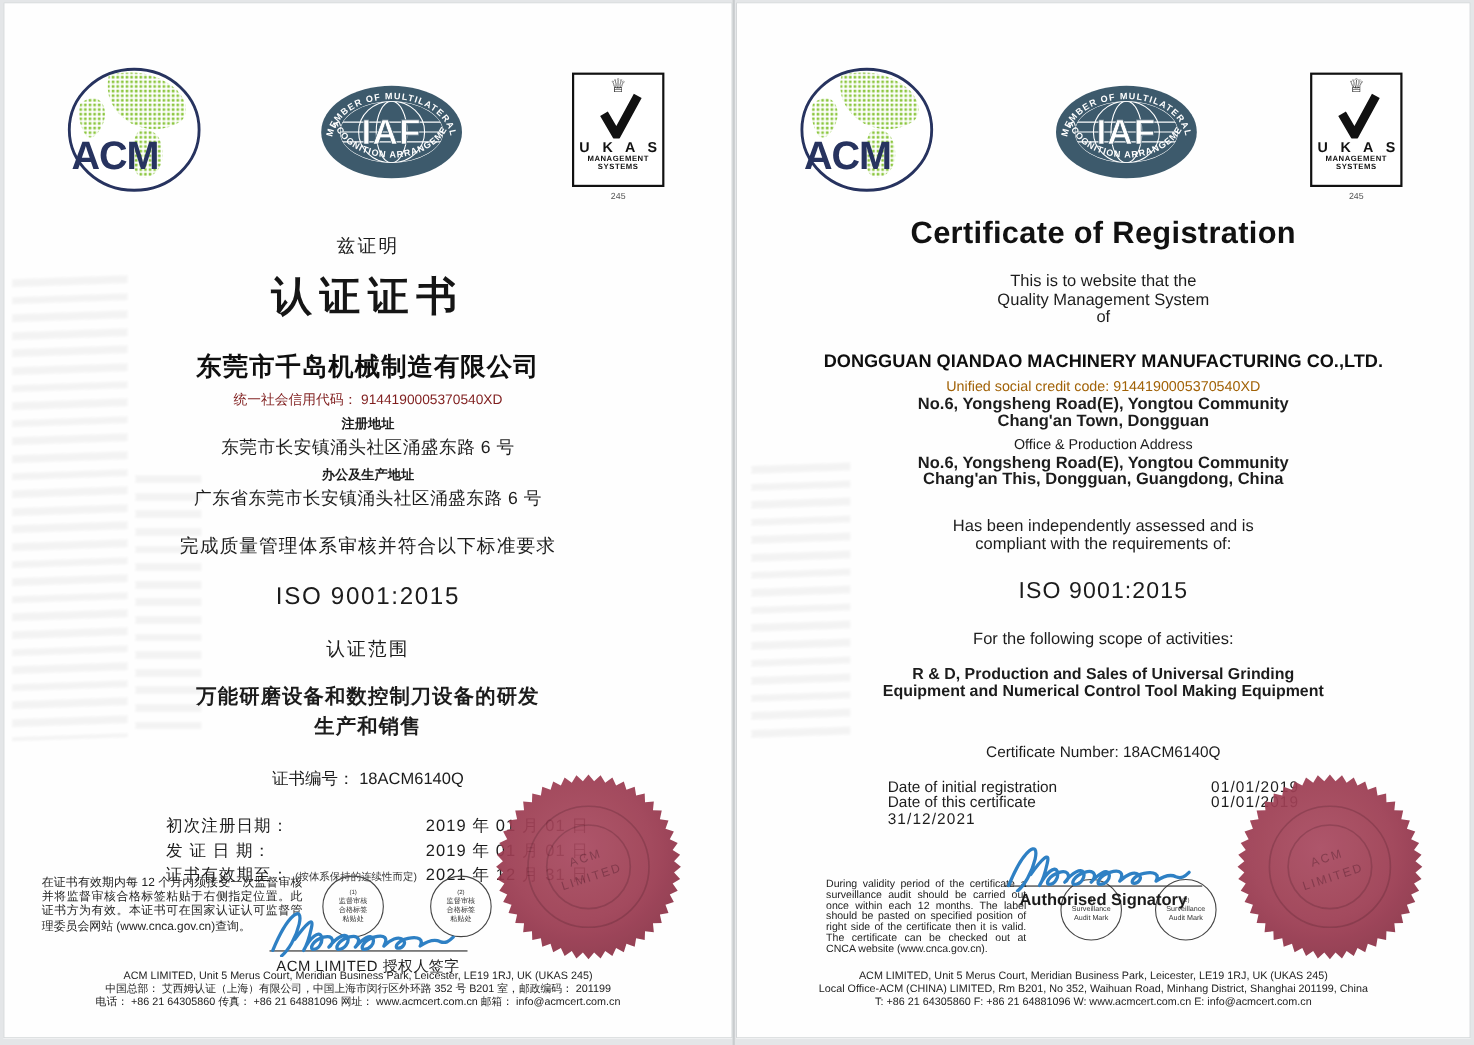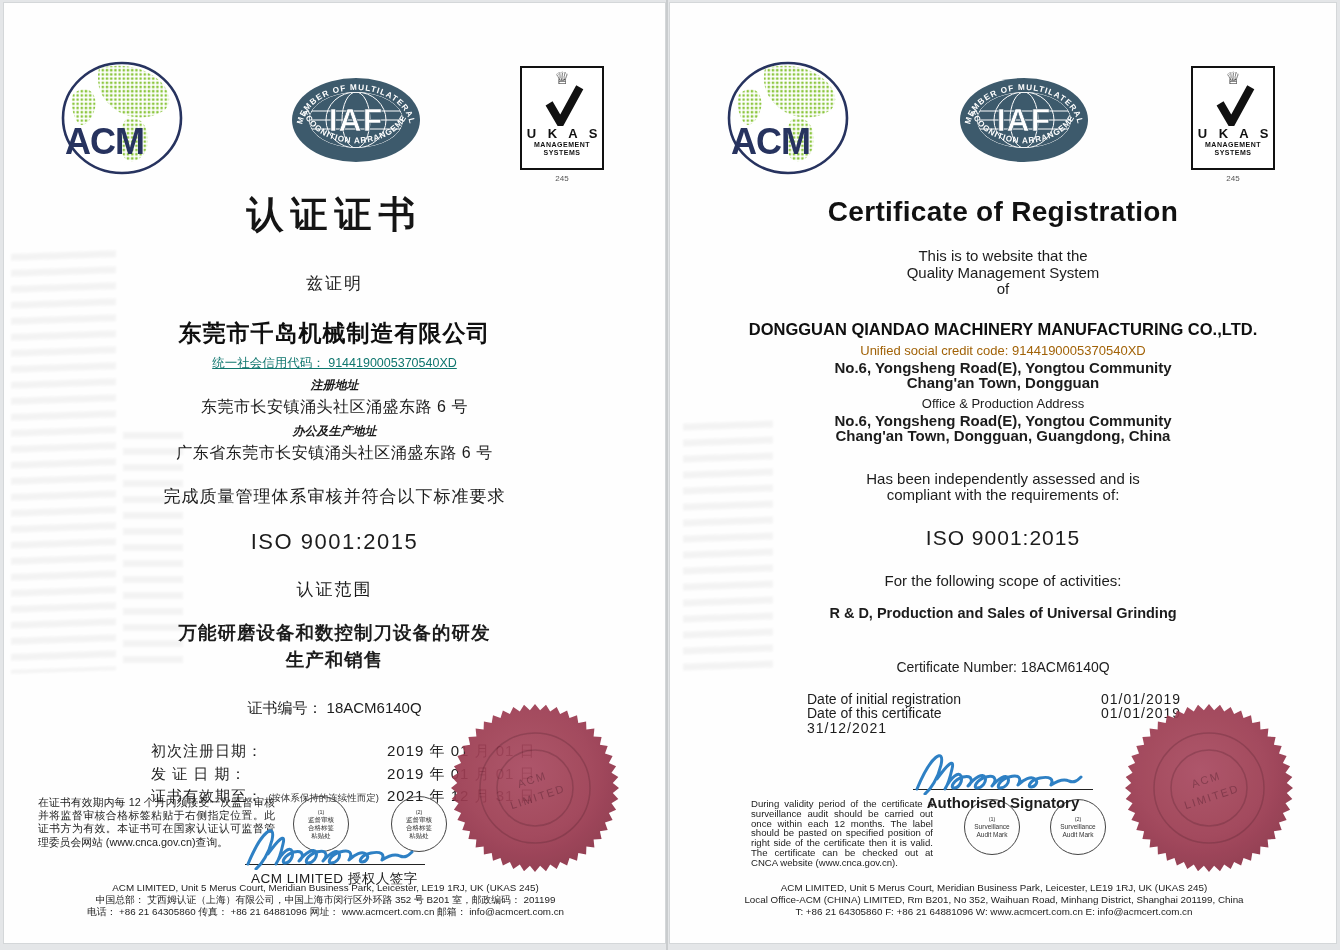--- a/index.html
+++ b/index.html
@@ -33,23 +33,23 @@
   .ukas-num{font-size:8px;color:#555;margin-top:4px;}
 
   
   .center{text-align:center;}
   .cn-title{font-size:37px;font-weight:600;letter-spacing:7px;margin-top:10px;color:#151515;}
   .en-title{font-size:28px;font-weight:bold;margin-top:16px;letter-spacing:.3px;color:#111;}
   .certify{font-size:17px;margin-top:32px;letter-spacing:2px;}
   .en-certify{font-size:15px;line-height:16.5px;margin-top:20px;}
   .company-cn{font-size:23px;font-weight:bold;letter-spacing:1px;margin-top:23px;color:#0f0f0f;}
   .company-en{font-size:16.5px;font-weight:bold;margin-top:22px;color:#0f0f0f;}
-  .credit-cn{font-size:12.5px;margin-top:6px;color:#0f766e;text-decoration:underline;}
+  .credit-cn{font-size:12.5px;margin-top:6px;color:#7f1d1d;}
   .credit-en{font-size:13px;margin-top:4px;color:#a16207;}
-  .addr-label-cn{font-size:12px;font-weight:bold;margin-top:5px;font-style:italic;}
+  .addr-label-cn{font-size:12px;font-weight:bold;margin-top:5px;}
   .addr-cn{font-size:16px;margin-top:3px;letter-spacing:.5px;}
   .addr-label-en{font-size:13px;margin-top:5px;}
   .addr-en{font-size:15px;font-weight:bold;line-height:15.5px;margin-top:2px;}
   .compliance-cn{font-size:17px;margin-top:21px;letter-spacing:1px;}
   .compliance-en{font-size:15px;line-height:16px;margin-top:27px;}
   .iso{font-size:22px;margin-top:21px;letter-spacing:1.5px;}
   .iso-en{font-size:21px;margin-top:23px;letter-spacing:1px;}
   .scope-label-cn{font-size:17px;margin-top:23px;letter-spacing:2px;}
   .scope-label-en{font-size:15px;margin-top:22px;}
   .scope-cn{font-size:18.5px;font-weight:bold;line-height:27px;margin-top:18px;letter-spacing:1px;}
@@ -152,22 +152,22 @@
             <path d="M12 24 L26 48 L50 4" fill="none" stroke="#111" stroke-width="10"></path>
           </svg>
           <div class="ukas-name">U K A S</div>
           <div class="ukas-sub">MANAGEMENT</div>
           <div class="ukas-sub">SYSTEMS</div>
         </div>
         <div class="ukas-num">245</div>
       </div>
     </div>
 
+    <div class="center certify">兹证明</div>
     <div class="center cn-title">认证证书</div>
-    <div class="center certify">兹证明</div>
     <div class="center company-cn">东莞市千岛机械制造有限公司</div>
     <div class="center credit-cn">统一社会信用代码： 9144190005370540XD</div>
     <div class="center addr-label-cn">注册地址</div>
     <div class="center addr-cn">东莞市长安镇涌头社区涌盛东路 6 号</div>
     <div class="center addr-label-cn">办公及生产地址</div>
     <div class="center addr-cn">广东省东莞市长安镇涌头社区涌盛东路 6 号</div>
     <div class="center compliance-cn">完成质量管理体系审核并符合以下标准要求</div>
     <div class="center iso">ISO 9001:2015</div>
     <div class="center scope-label-cn">认证范围</div>
     <div class="center scope-cn">
@@ -309,30 +309,31 @@
     </div>
     <div class="center company-en">DONGGUAN QIANDAO MACHINERY MANUFACTURING CO.,LTD.</div>
     <div class="center credit-en">Unified social credit code: 9144190005370540XD</div>
     <div class="center addr-en">
       <span>No.6, Yongsheng Road(E), Yongtou Community</span><br>
       <span>Chang'an Town, Dongguan</span>
     </div>
     <div class="center addr-label-en">Office &amp; Production Address</div>
     <div class="center addr-en">
       <span>No.6, Yongsheng Road(E), Yongtou Community</span><br>
-      <span>Chang'an Town, Dongguan, Guangdong, China</span>
+      <span>Chang'an This, Dongguan, Guangdong, China</span>
     </div>
     <div class="center compliance-en">
       <span>Has been independently assessed and is</span><br>
       <span>compliant with the requirements of:</span>
     </div>
     <div class="center iso-en">ISO 9001:2015</div>
     <div class="center scope-label-en">For the following scope of activities:</div>
     <div class="center scope-en">
       <span>R &amp; D, Production and Sales of Universal Grinding</span><br>
+      <span>Equipment and Numerical Control Tool Making Equipment</span>
     </div>
     <div class="center certnum-en">Certificate Number: 18ACM6140Q</div>
 
     <div class="dates-en">
       <div class="drow">
         <span class="dlabel">Date of initial registration</span>
         <span class="dvalue">01/01/2019</span>
       </div>
       <div class="drow">
         <span class="dlabel">Date of this certificate</span>

